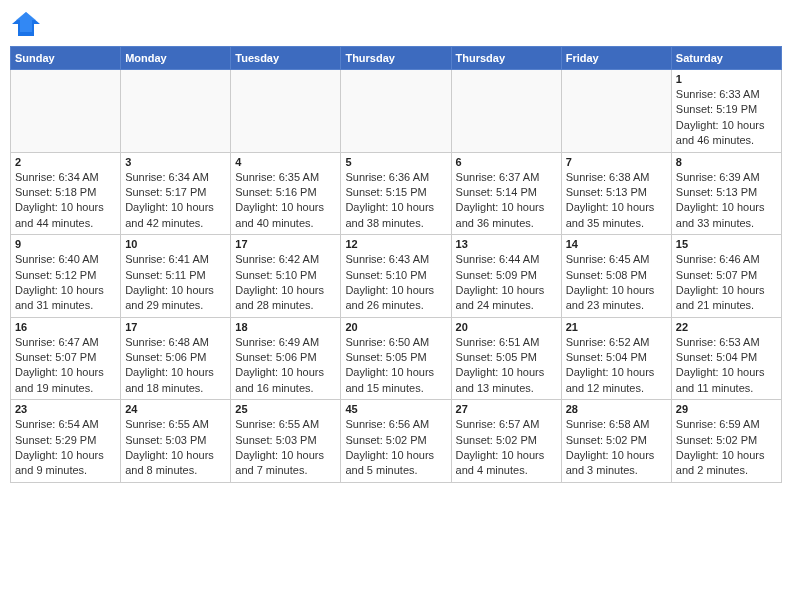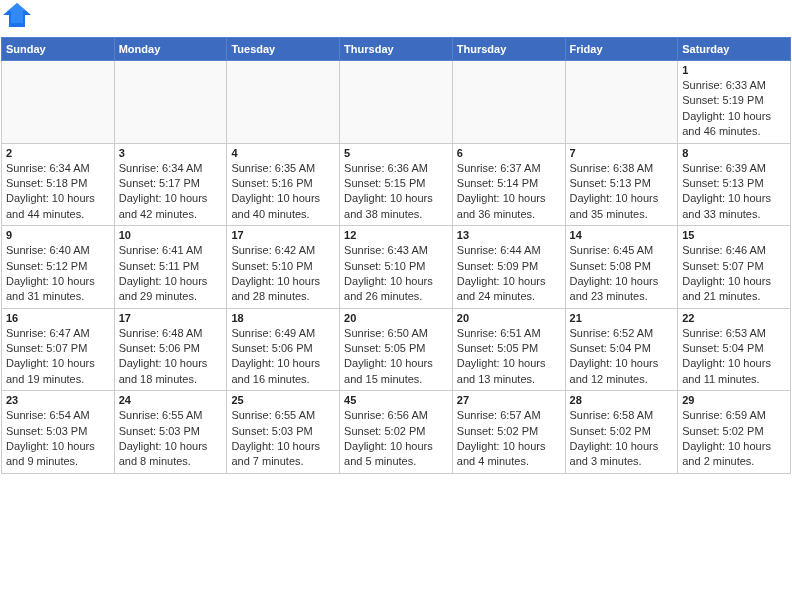--- a/index.html
+++ b/index.html
@@ -7,21 +7,21 @@
       width: 792px;
       height: 612px;
       font-family: Arial, sans-serif;
       background: #fff;
       overflow: hidden;
     }
     .page {
       width: 792px;
       height: 612px;
       background: #fff;
-      padding: 1px;
+      padding: 10px;
     }
     .header {
       display: flex;
       justify-content: space-between;
       align-items: flex-start;
       margin-bottom: 8px;
     }
     .logo {
       display: flex;
       align-items: center;
@@ -272,21 +272,21 @@
             <span class="day-num">22</span>
             <div class="day-info">Sunrise: 6:53 AM
 Sunset: 5:04 PM
 Daylight: 10 hours and 11 minutes.</div>
           </td>
         </tr>
         <tr>
           <td>
             <span class="day-num">23</span>
             <div class="day-info">Sunrise: 6:54 AM
-Sunset: 5:03 PM
+Sunset: 5:29 PM
 Daylight: 10 hours and 9 minutes.</div>
           </td>
           <td>
             <span class="day-num">24</span>
             <div class="day-info">Sunrise: 6:55 AM
 Sunset: 5:03 PM
 Daylight: 10 hours and 8 minutes.</div>
           </td>
           <td>
             <span class="day-num">25</span>

